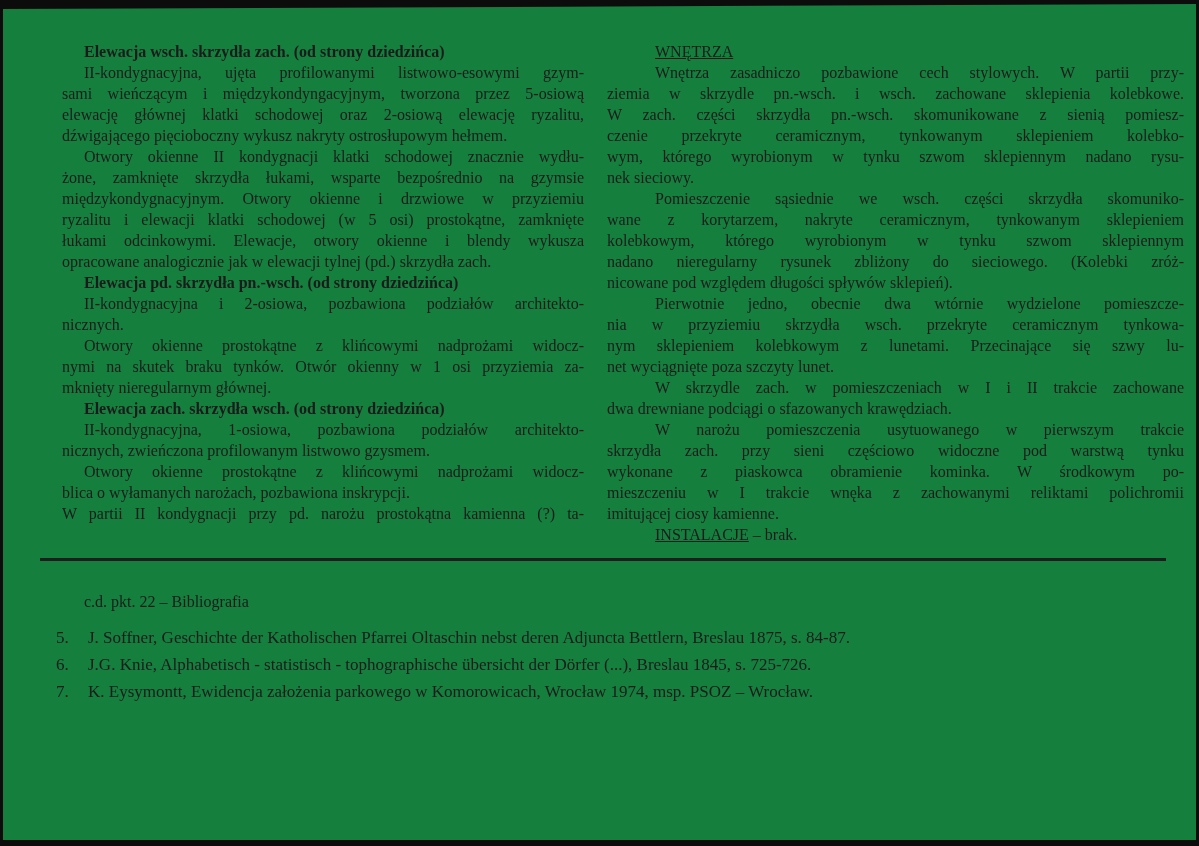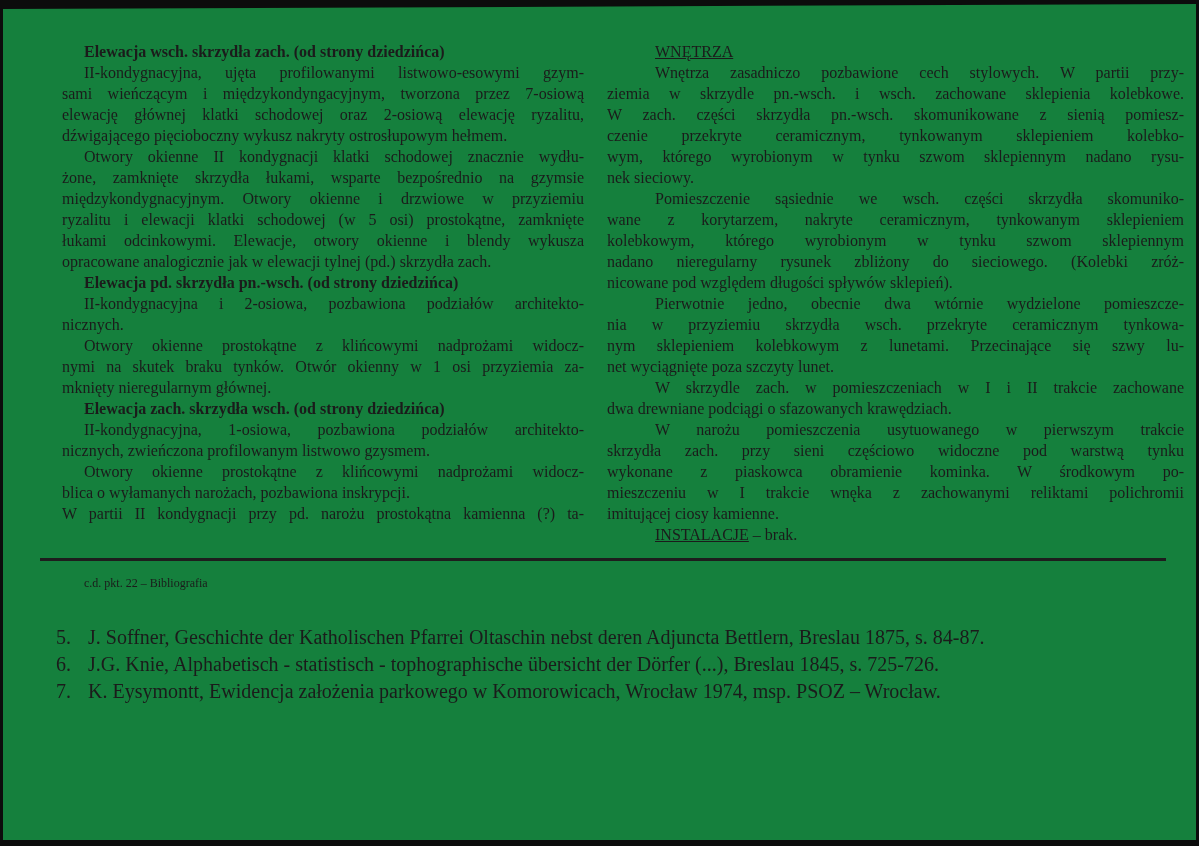--- a/index.html
+++ b/index.html
@@ -29,46 +29,46 @@
     min-height:21px;
   }
   .ln.last{text-align-last:left;}
   .col-left .ln.ind{text-indent:22px;}
   .col-right .ln.ind{text-indent:48px;}
   .heading-bold .ln{font-weight:bold;}
   .ul{text-decoration:underline;}
 
   .rule{position:absolute;left:40px;top:558px;width:1126px;height:3px;background:#1d1d1d;}
 
-  .continuation{position:absolute;left:84px;top:572px;font-size:12px;line-height:22px;font-family:Liberation Serif, serif;}
+  .continuation{position:absolute;left:84px;top:591px;font-size:16px;line-height:22px;font-family:Liberation Serif, serif;}
 
   .biblio{
     position:absolute;left:56px;top:624px;width:1120px;
     margin:0;padding:0;list-style:none;
-    font-size:20px;line-height:27px;
+    font-size:17px;line-height:27px;
   }
   .biblio li{white-space:nowrap;}
   .biblio .num{display:inline-block;width:32px;}
 </style>
 </head>
 <body>
 
 <div class="page">
   <div class="edge top"></div>
   <div class="edge bottom"></div>
   <div class="edge left"></div>
   <div class="edge right"></div>
 
   <div class="col col-left" id="col-left">
       <div class="block heading-bold">
         <div class="ln ind last">Elewacja wsch. skrzydła zach. (od strony dziedzińca)</div>
       </div>
       <div class="block paragraph">
         <div class="ln ind">II-kondygnacyjna, ujęta profilowanymi listwowo-esowymi gzym-</div>
-        <div class="ln">sami wieńczącym i międzykondyngacyjnym, tworzona przez 7-osiową</div>
+        <div class="ln">sami wieńczącym i międzykondyngacyjnym, tworzona przez 5-osiową</div>
         <div class="ln">elewację głównej klatki schodowej oraz 2-osiową elewację ryzalitu,</div>
         <div class="ln last">dźwigającego pięcioboczny wykusz nakryty ostrosłupowym hełmem.</div>
       </div>
       <div class="block paragraph">
         <div class="ln ind">Otwory okienne II kondygnacji klatki schodowej znacznie wydłu-</div>
         <div class="ln">żone, zamknięte skrzydła łukami, wsparte bezpośrednio na gzymsie</div>
         <div class="ln">międzykondygnacyjnym. Otwory okienne i drzwiowe w przyziemiu</div>
         <div class="ln">ryzalitu i elewacji klatki schodowej (w 5 osi) prostokątne, zamknięte</div>
         <div class="ln">łukami odcinkowymi. Elewacje, otwory okienne i blendy wykusza</div>
         <div class="ln last">opracowane analogicznie jak w elewacji tylnej (pd.) skrzydła zach.</div>

